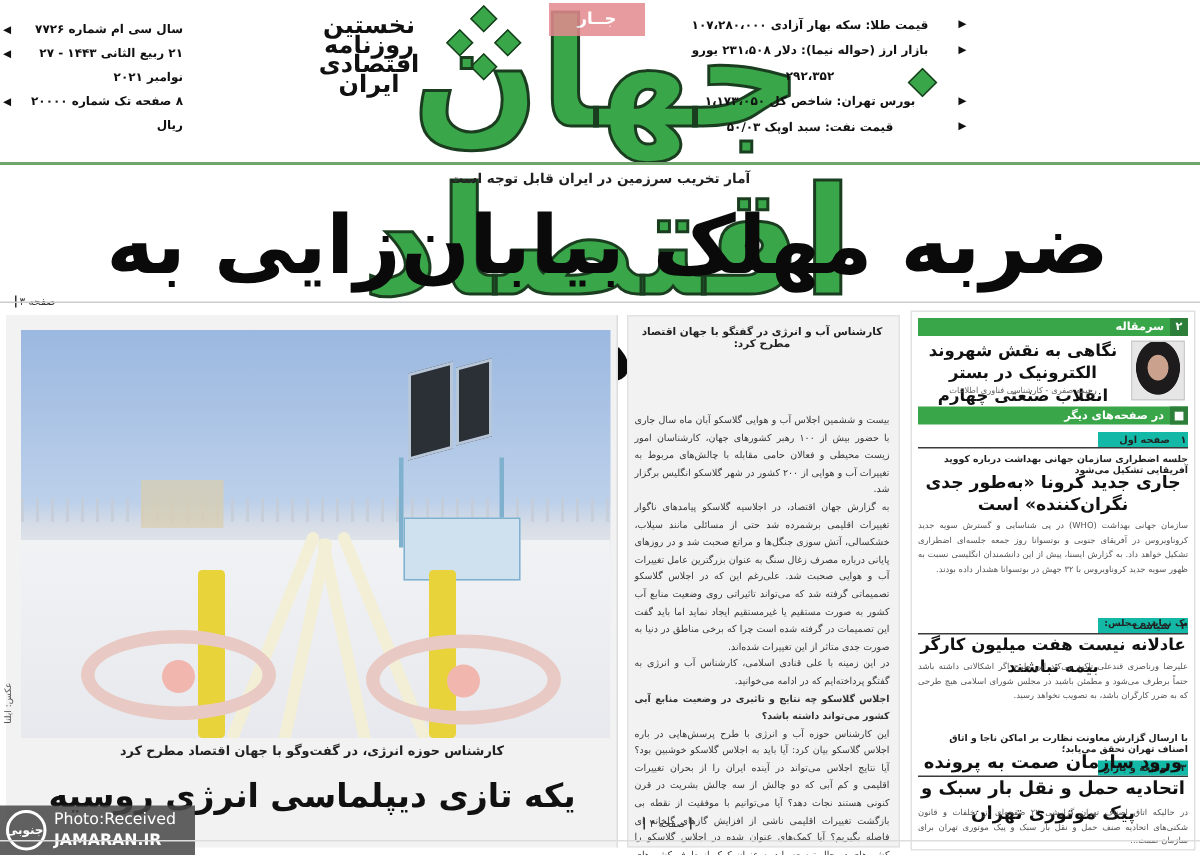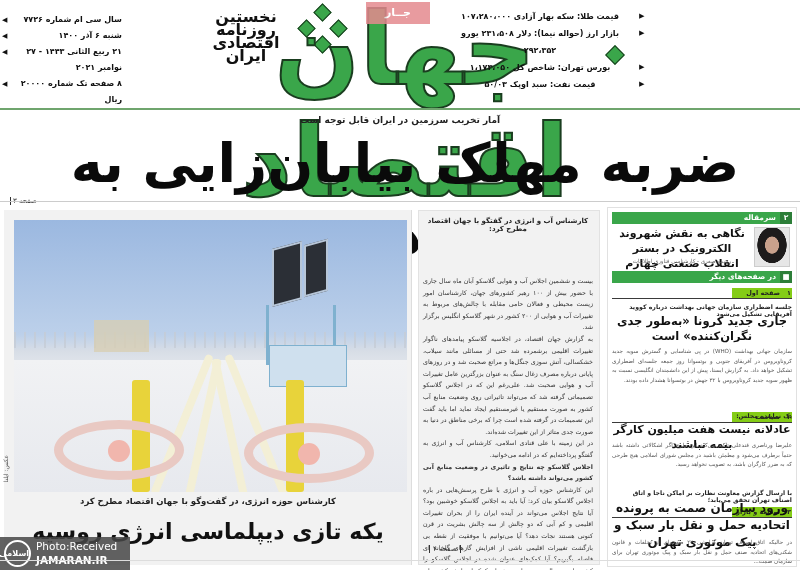--- a/index.html
+++ b/index.html
@@ -70,35 +70,34 @@
 
   
   .right-col { position: absolute; left: 607px; top: 207px; width: 190px; height: 360px; background: #fff; border: 1px solid #e1e1e1; }
   .sec-bar { position: absolute; right: 4px; width: 180px; height: 12px; background: #3aa64a; color: #fff; font-size: 7.5px; font-weight: bold; line-height: 12px; padding-right: 16px; }
   .sec-bar .num { position: absolute; right: 0; top: 0; width: 12px; height: 12px; background: #2c7e38; text-align: center; }
   .op-photo { position: absolute; right: 6px; top: 19px; width: 36px; height: 40px; background: radial-gradient(ellipse at 50% 45%, #c9a18c 0 28%, #1d1b1b 30% 60%, #e6e6e6 62%); border: 1px solid #ccc; }
   .op-title { position: absolute; right: 46px; top: 18px; width: 136px; text-align: center; font-size: 11px; font-weight: bold; line-height: 15px; color: #111; }
   .op-author { position: absolute; right: 46px; top: 50px; width: 136px; text-align: center; font-size: 5.5px; color: #666; }
 
   .sub-bar { position: absolute; right: 4px; width: 180px; height: 11px; border-bottom: 1px solid #3a3a3a; font-size: 6.5px; font-weight: bold; color: #222; line-height: 11px; }
-  .sub-bar .lab { position: absolute; right: 0; top: 0; width: 60px; height: 10px; background: #84cc16; padding-right: 12px; }
+  .sub-bar .lab { position: absolute; right: 0; top: 0; width: 60px; height: 10px; background: #14b8a6; padding-right: 12px; }
   .sub-bar .num { position: absolute; right: 1px; top: 0; font-weight: bold; }
 
   .r-kicker { position: absolute; right: 4px; width: 180px; font-size: 6.2px; font-weight: bold; color: #222; text-align: right; }
   .r-title { position: absolute; right: 4px; width: 180px; text-align: center; font-weight: bold; color: #111; }
   .r-body { position: absolute; right: 4px; width: 180px; text-align: justify; font-size: 5.6px; line-height: 9.6px; color: #555; }
   .bottom-rule { position: absolute; left: 0; top: 560px; width: 800px; height: 1px; background: #ddd; }
 </style>
 </head>
 <body>
 
 <header class="masthead">
   <ul class="issue-info">
     <li>سال سی ام شماره ۷۷۲۶</li>
-    <li>شنبه ۶ آذر ۱۴۰۰</li>
     <li>۲۱ ربیع الثانی ۱۴۴۳ - ۲۷ نوامبر ۲۰۲۱</li>
     <li>۸ صفحه تک شماره ۲۰۰۰۰ ریال</li>
   </ul>
 
   <div class="tagline">نخستین روزنامه اقتصادی ایران</div>
   <div class="logo-diamonds">
     <span style="left:16px;top:0"></span>
       <span style="left:0;top:16px"></span>
     <span style="left:32px;top:16px"></span>
       <span style="left:16px;top:32px"></span>
@@ -140,21 +139,21 @@
     <div class="ph-wheel" style="left:40px;top:200px;"></div>
     <div class="ph-wheel" style="left:230px;top:203px;"></div>
     <div class="ph-hub" style="left:94px;top:220px;"></div>
     <div class="ph-hub" style="left:284px;top:223px;"></div>
   </div>
   <div class="photo-caption">کارشناس حوزه انرژی، در گفت‌وگو با جهان اقتصاد مطرح کرد</div>
   <h2 class="photo-headline">یکه تازی دیپلماسی انرژی روسیه</h2>
 </section>
 
 <div class="jamaran">
-  <div class="jamaran-logo">اسلامی</div>
+  <div class="jamaran-logo">جنوبی</div>
   <div class="jamaran-t1">Photo:Received</div>
   <div class="jamaran-t2">JAMARAN.IR</div>
 </div>
 
 <article class="mid-col">
   <div class="mid-kicker">کارشناس آب و انرژی در گفتگو با جهان اقتصاد مطرح کرد:</div>
   <div class="mid-body">
     <p>بیست و ششمین اجلاس آب و هوایی گلاسکو آبان ماه سال جاری با حضور بیش از ۱۰۰ رهبر کشورهای جهان، کارشناسان امور زیست محیطی و فعالان حامی مقابله با چالش‌های مربوط به تغییرات آب و هوایی از ۲۰۰ کشور در شهر گلاسکو انگلیس برگزار شد.</p>
     <p>به گزارش جهان اقتصاد، در اجلاسیه گلاسکو پیامدهای ناگوار تغییرات اقلیمی برشمرده شد حتی از مسائلی مانند سیلاب، خشکسالی، آتش سوزی جنگل‌ها و مراتع صحبت شد و در روزهای پایانی درباره مصرف زغال سنگ به عنوان بزرگترین عامل تغییرات آب و هوایی صحبت شد. علی‌رغم این که در اجلاس گلاسکو تصمیماتی گرفته شد که می‌تواند تاثیراتی روی وضعیت منابع آب کشور به صورت مستقیم یا غیرمستقیم ایجاد نماید اما باید گفت این تصمیمات در گرفته شده است چرا که برخی مناطق در دنیا به صورت جدی متاثر از این تغییرات شده‌اند.</p>
     <p>در این زمینه با علی قنادی اسلامی، کارشناس آب و انرژی به گفتگو پرداخته‌ایم که در ادامه می‌خوانید.</p>

